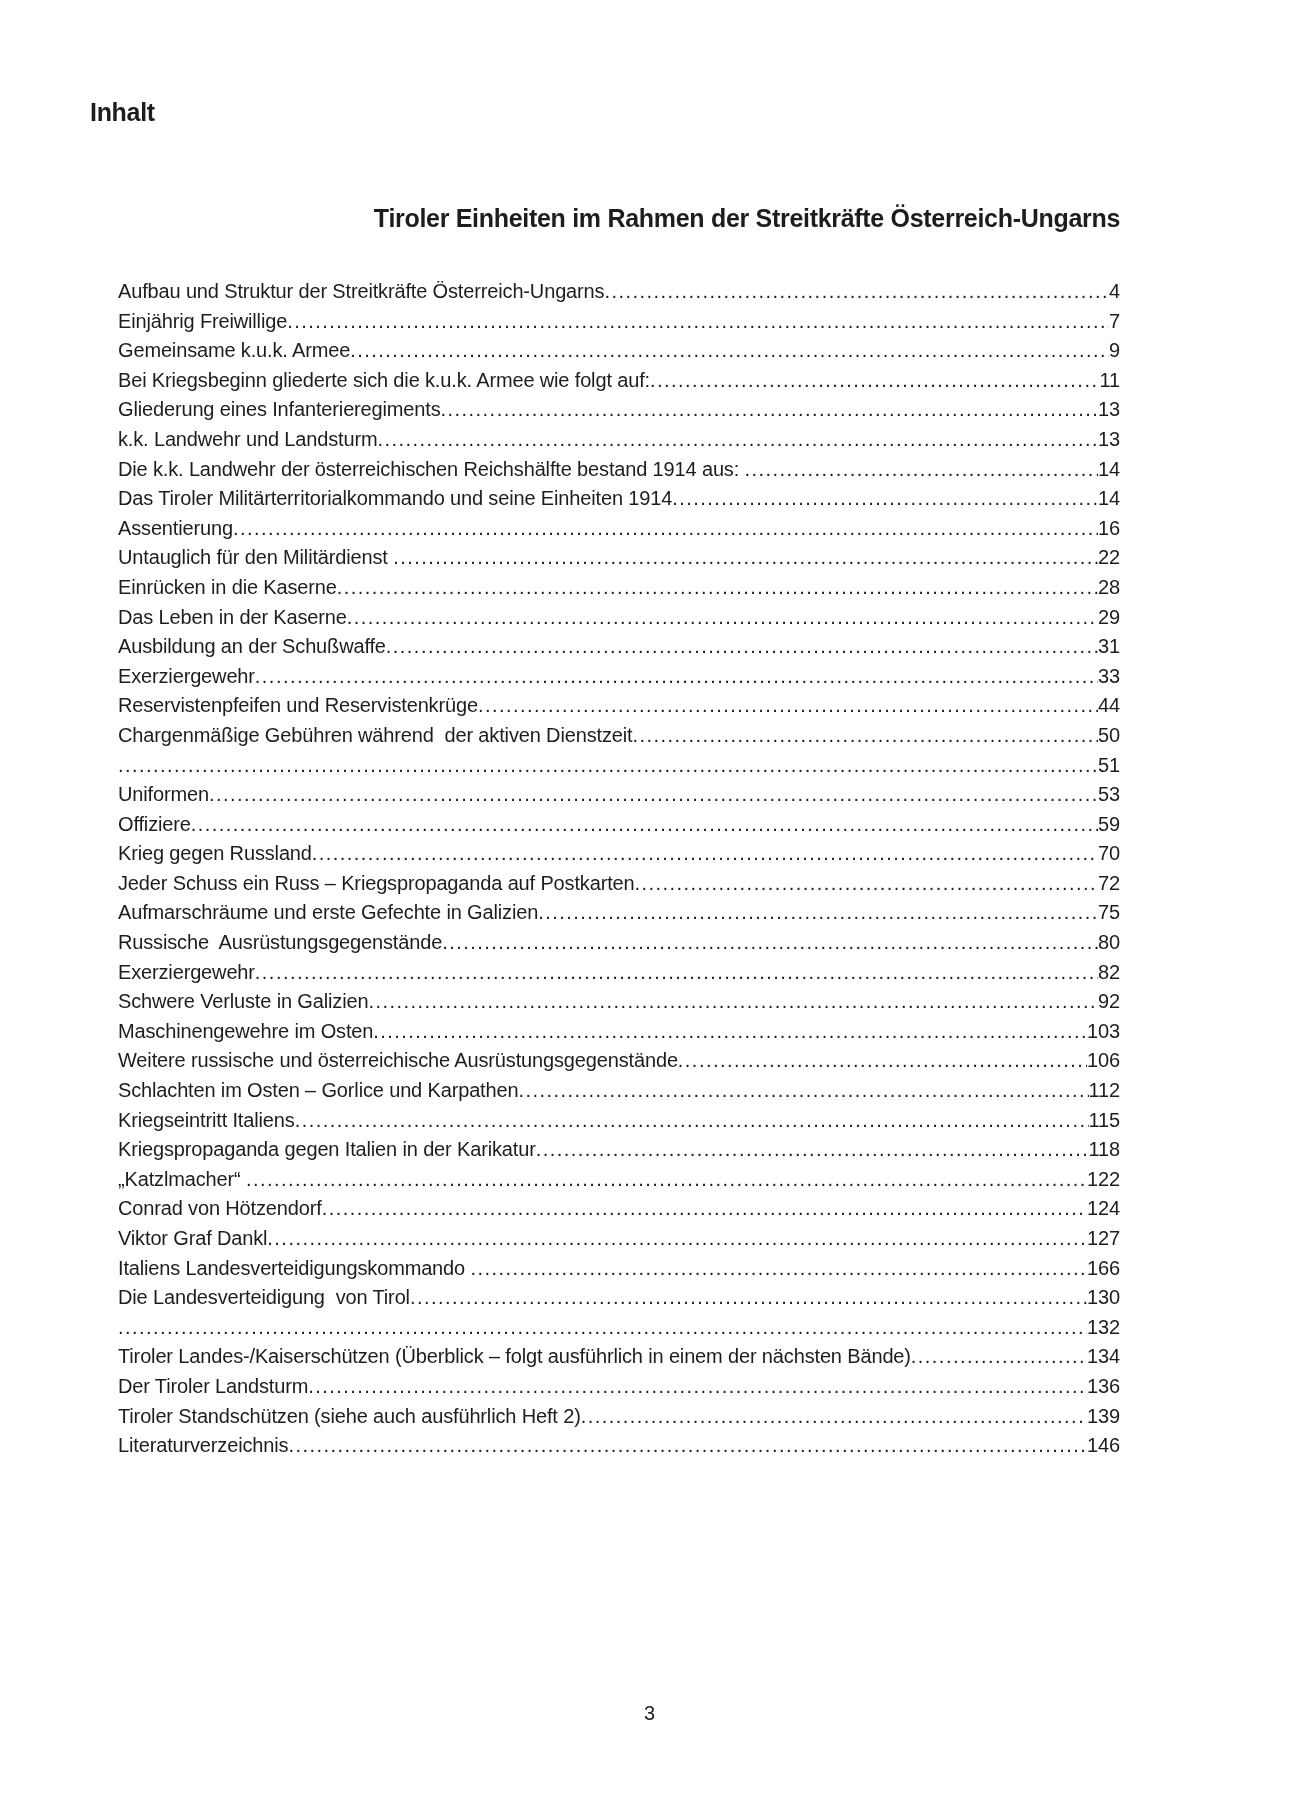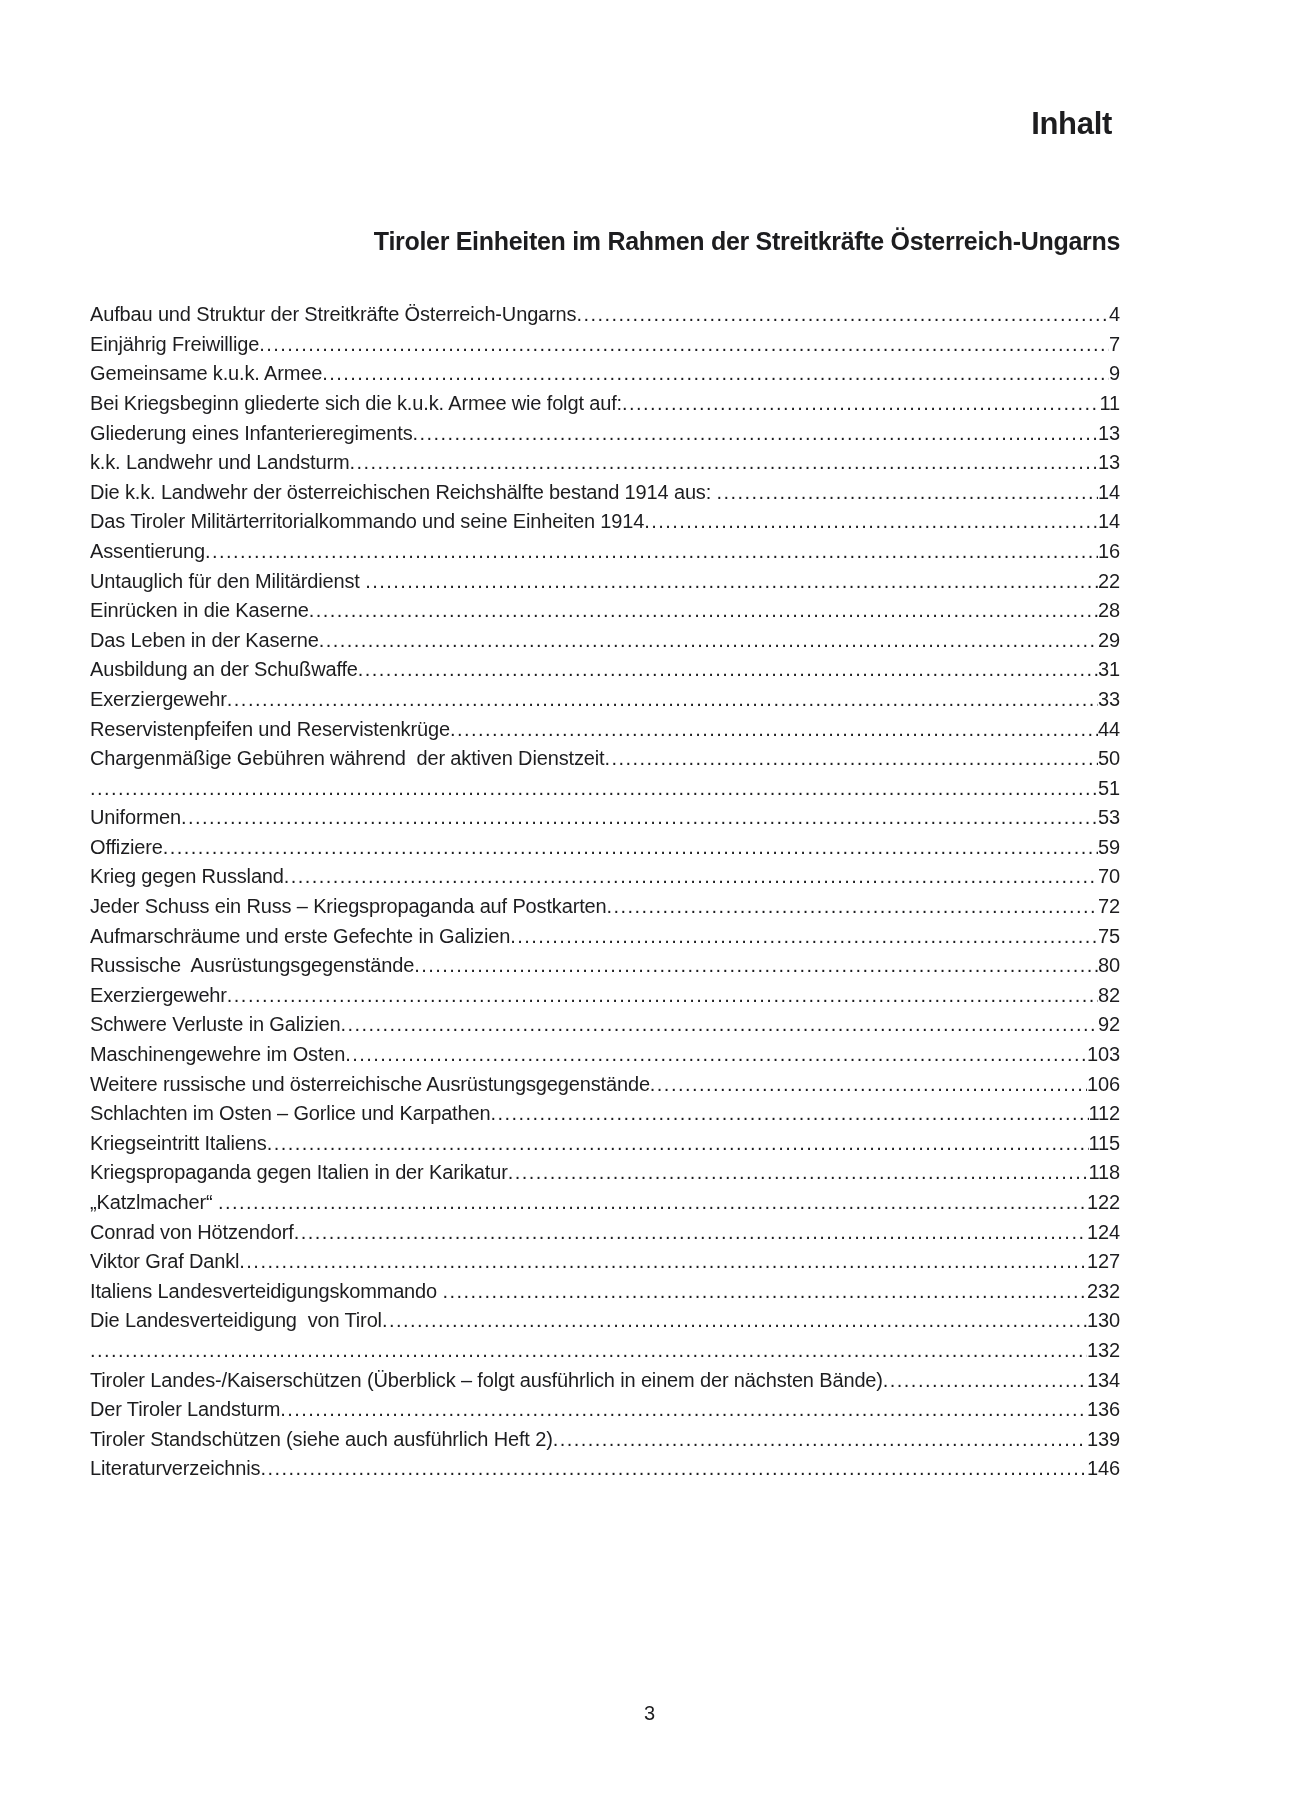--- a/index.html
+++ b/index.html
@@ -17,39 +17,39 @@
     color: #1d1d1f;
     overflow: hidden;
   }
   .content {
     position: absolute;
     left: 90px;
     top: 0;
     width: 1030px;
   }
   .doc-title {
-    margin: 8px;
+    margin: 0;
     padding-top: 97px;
-    font-size: 31px;
+    font-size: 25px;
     line-height: 1.2;
     font-weight: 700;
     letter-spacing: -0.3px;
-    text-align: right;
   }
   .section-heading {
     margin: 0;
     padding-top: 76px;
     font-size: 25px;
     line-height: 1.2;
     font-weight: 700;
     letter-spacing: -0.3px;
     text-align: right;
   }
   .toc {
     padding-top: 44px;
+    margin-left: 28px;
   }
   .toc-row {
     display: flex;
     align-items: baseline;
     font-size: 20px;
     line-height: 29.6px;
     letter-spacing: -0.15px;
   }
   .toc-title {
     white-space: pre;
@@ -283,21 +283,21 @@
 
   <div class="toc-row">
     <span class="toc-title">Viktor Graf Dankl</span>
     <span class="toc-leader"></span>
     <span class="toc-page">127</span>
   </div>
 
   <div class="toc-row">
     <span class="toc-title">Italiens Landesverteidigungskommando </span>
     <span class="toc-leader"></span>
-    <span class="toc-page">232</span>
+    <span class="toc-page">166</span>
   </div>
 
   <div class="toc-row">
     <span class="toc-title">Die Landesverteidigung  von Tirol</span>
     <span class="toc-leader"></span>
     <span class="toc-page">130</span>
   </div>
 
   <div class="toc-row">
     <span class="toc-leader"></span>

